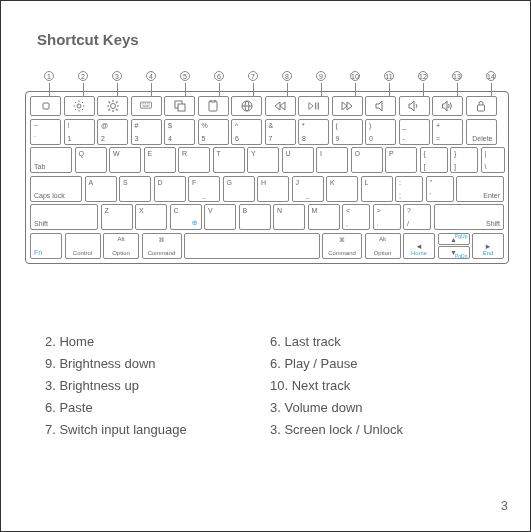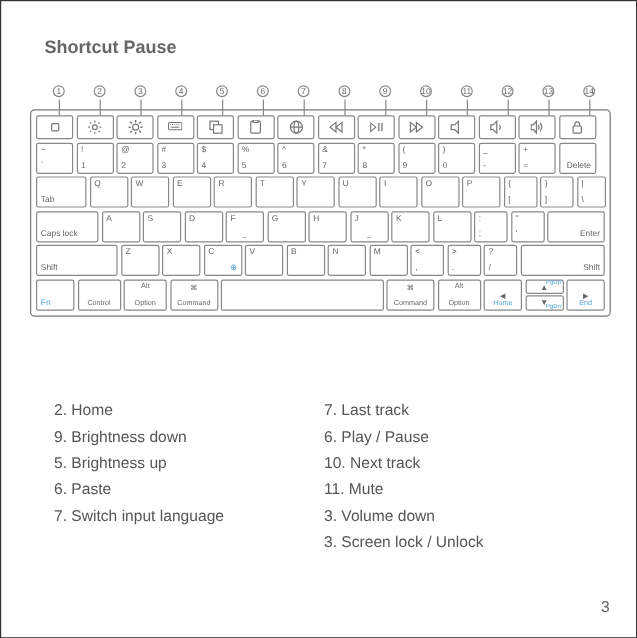--- a/index.html
+++ b/index.html
@@ -104,21 +104,21 @@
     right: 22px; bottom: 18px;
     font-size: 13px; color: #666;
   }
 
   
   .ic { width:12px; height:12px; }
 </style>
 </head>
 <body>
 
-<div class="title">Shortcut Pause</div>
+<div class="title">Shortcut Keys</div>
 
 <div class="kb-wrap">
   <div class="callouts">
 
     <div class="callout" style="left:9px"><span class="num">1</span><div class="stem"></div></div>
     <div class="callout" style="left:43px"><span class="num">2</span><div class="stem"></div></div>
     <div class="callout" style="left:77px"><span class="num">3</span><div class="stem"></div></div>
     <div class="callout" style="left:111px"><span class="num">4</span><div class="stem"></div></div>
     <div class="callout" style="left:145px"><span class="num">5</span><div class="stem"></div></div>
     <div class="callout" style="left:179px"><span class="num">6</span><div class="stem"></div></div>
@@ -513,27 +513,26 @@
           <span class="bc" style="color:#4aa3e0">End</span>
         </div>
     </div>
   </div>
 </div>
 
 <div class="legend">
   <div class="col">
     <div class="item">2. Home</div>
     <div class="item">9. Brightness down</div>
-    <div class="item">5. Brightness up</div>
+    <div class="item">3. Brightness up</div>
     <div class="item">6. Paste</div>
     <div class="item">7. Switch input language</div>
   </div>
   <div class="col">
-    <div class="item">7. Last track</div>
+    <div class="item">6. Last track</div>
     <div class="item">6. Play /  Pause</div>
     <div class="item">10. Next track</div>
-    <div class="item">11. Mute</div>
     <div class="item">3. Volume down</div>
     <div class="item">3. Screen lock / Unlock</div>
   </div>
 </div>
 
 <div class="pagenum">3</div>
 
 </body></html>

